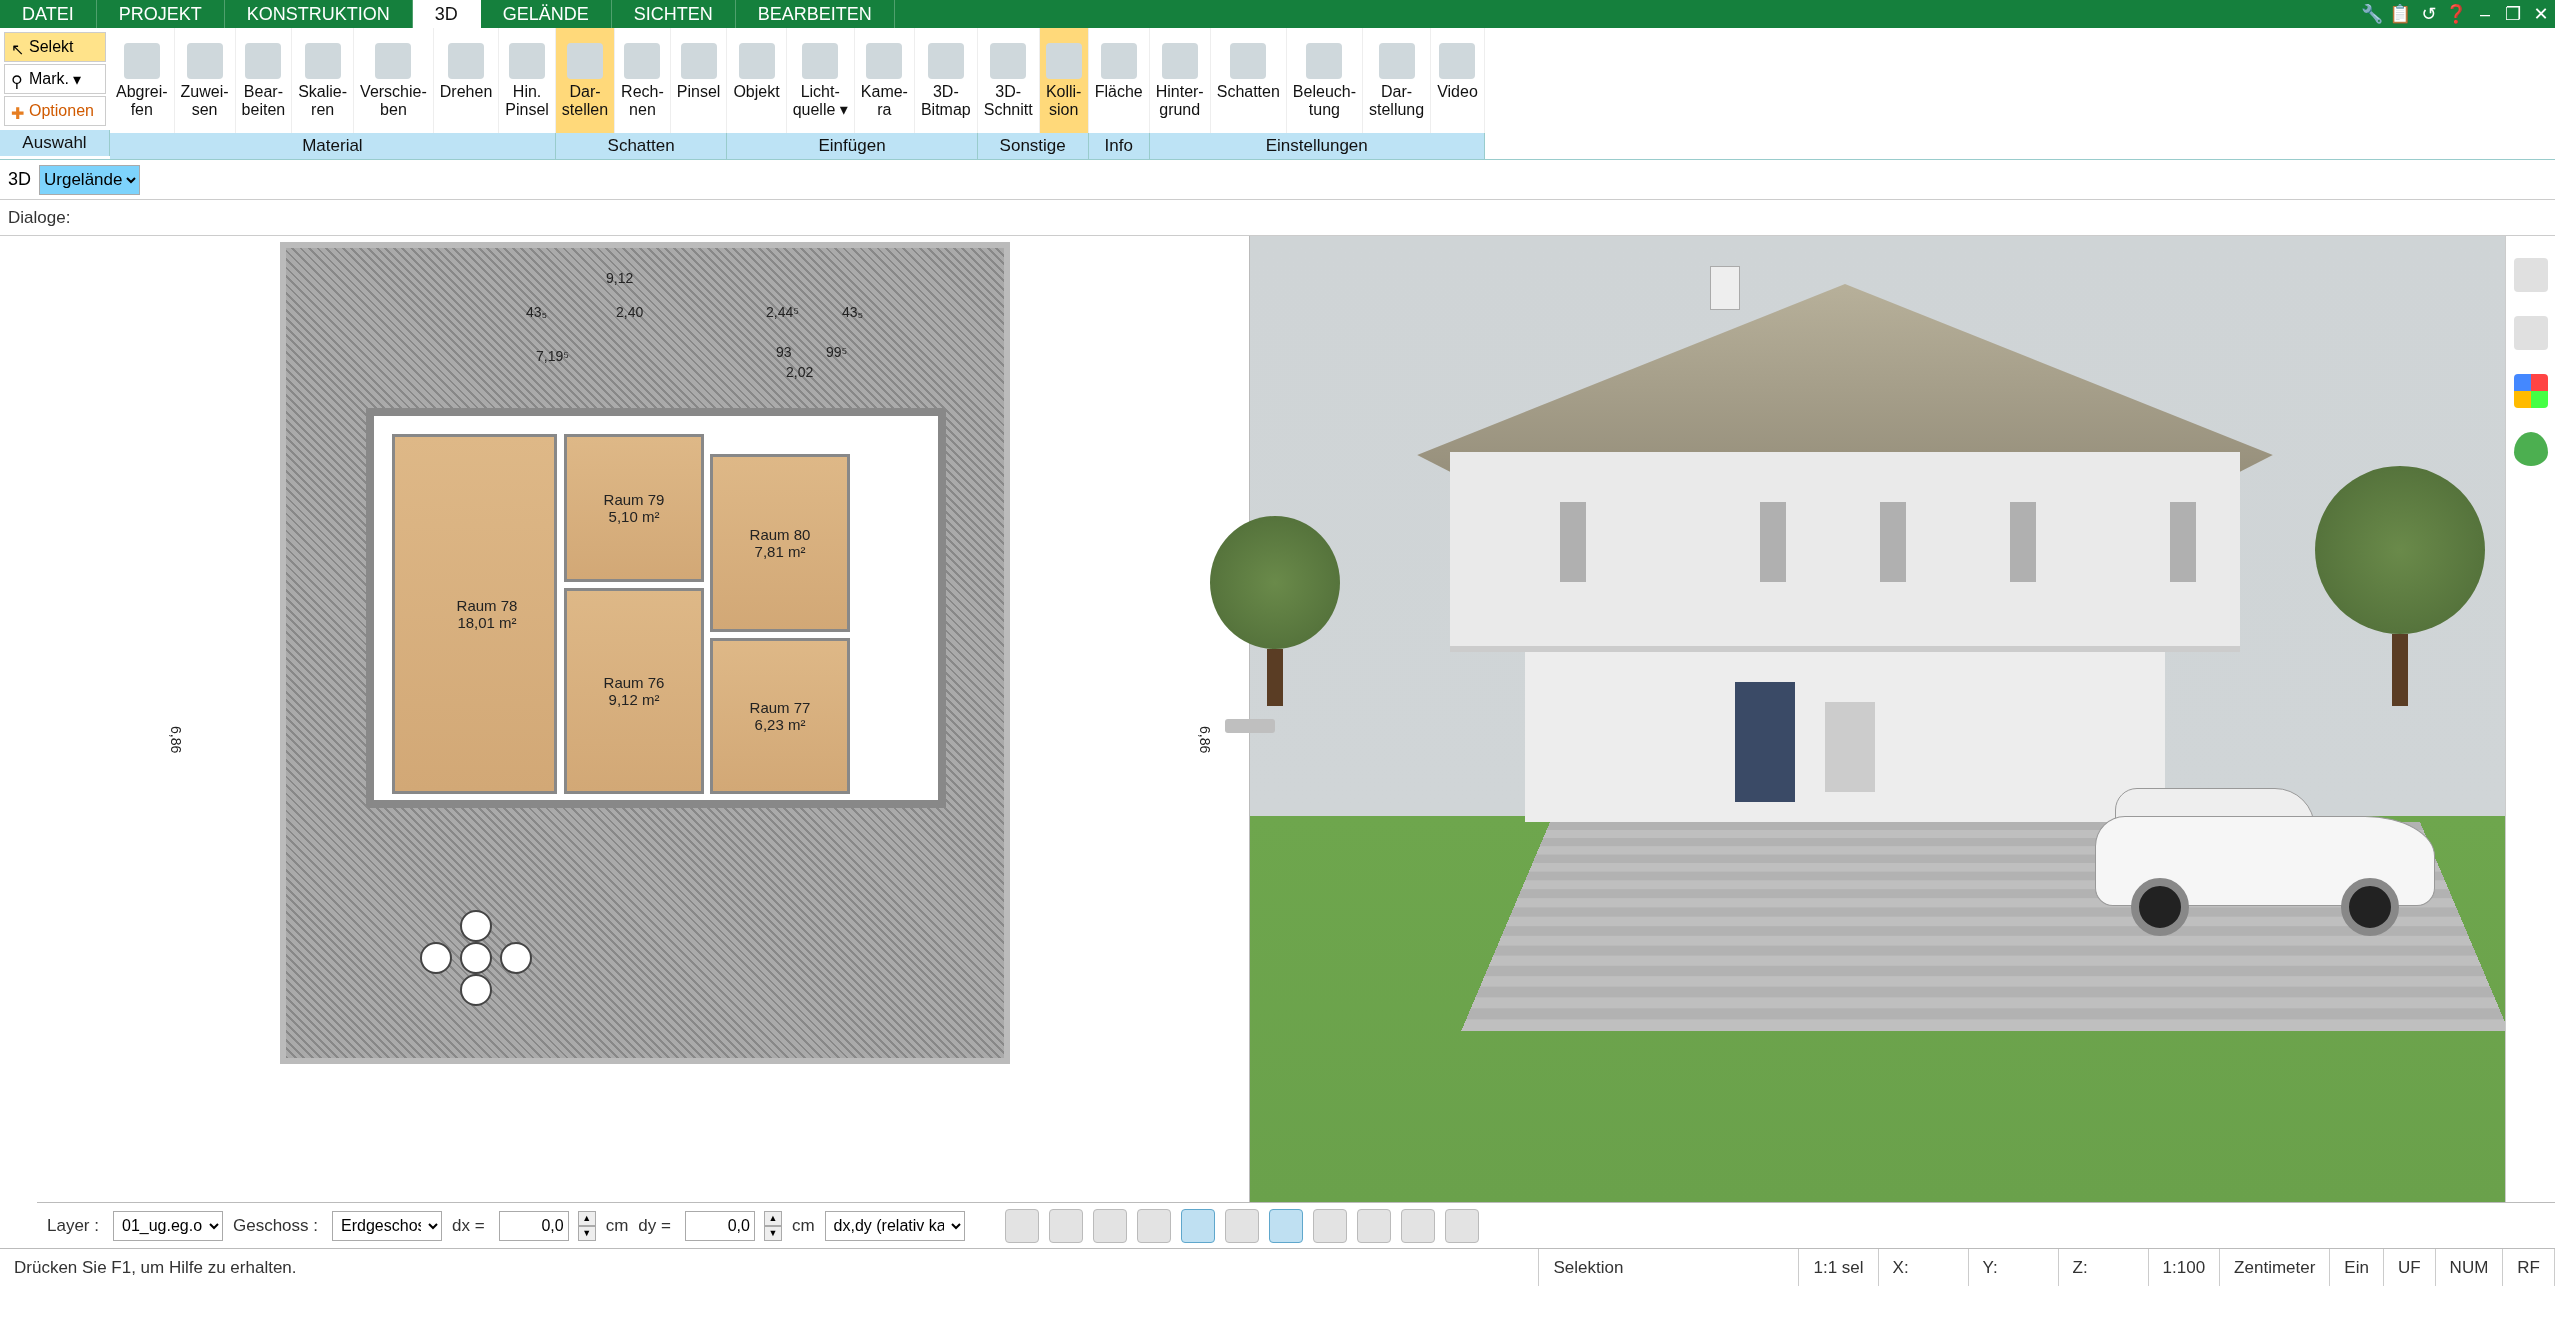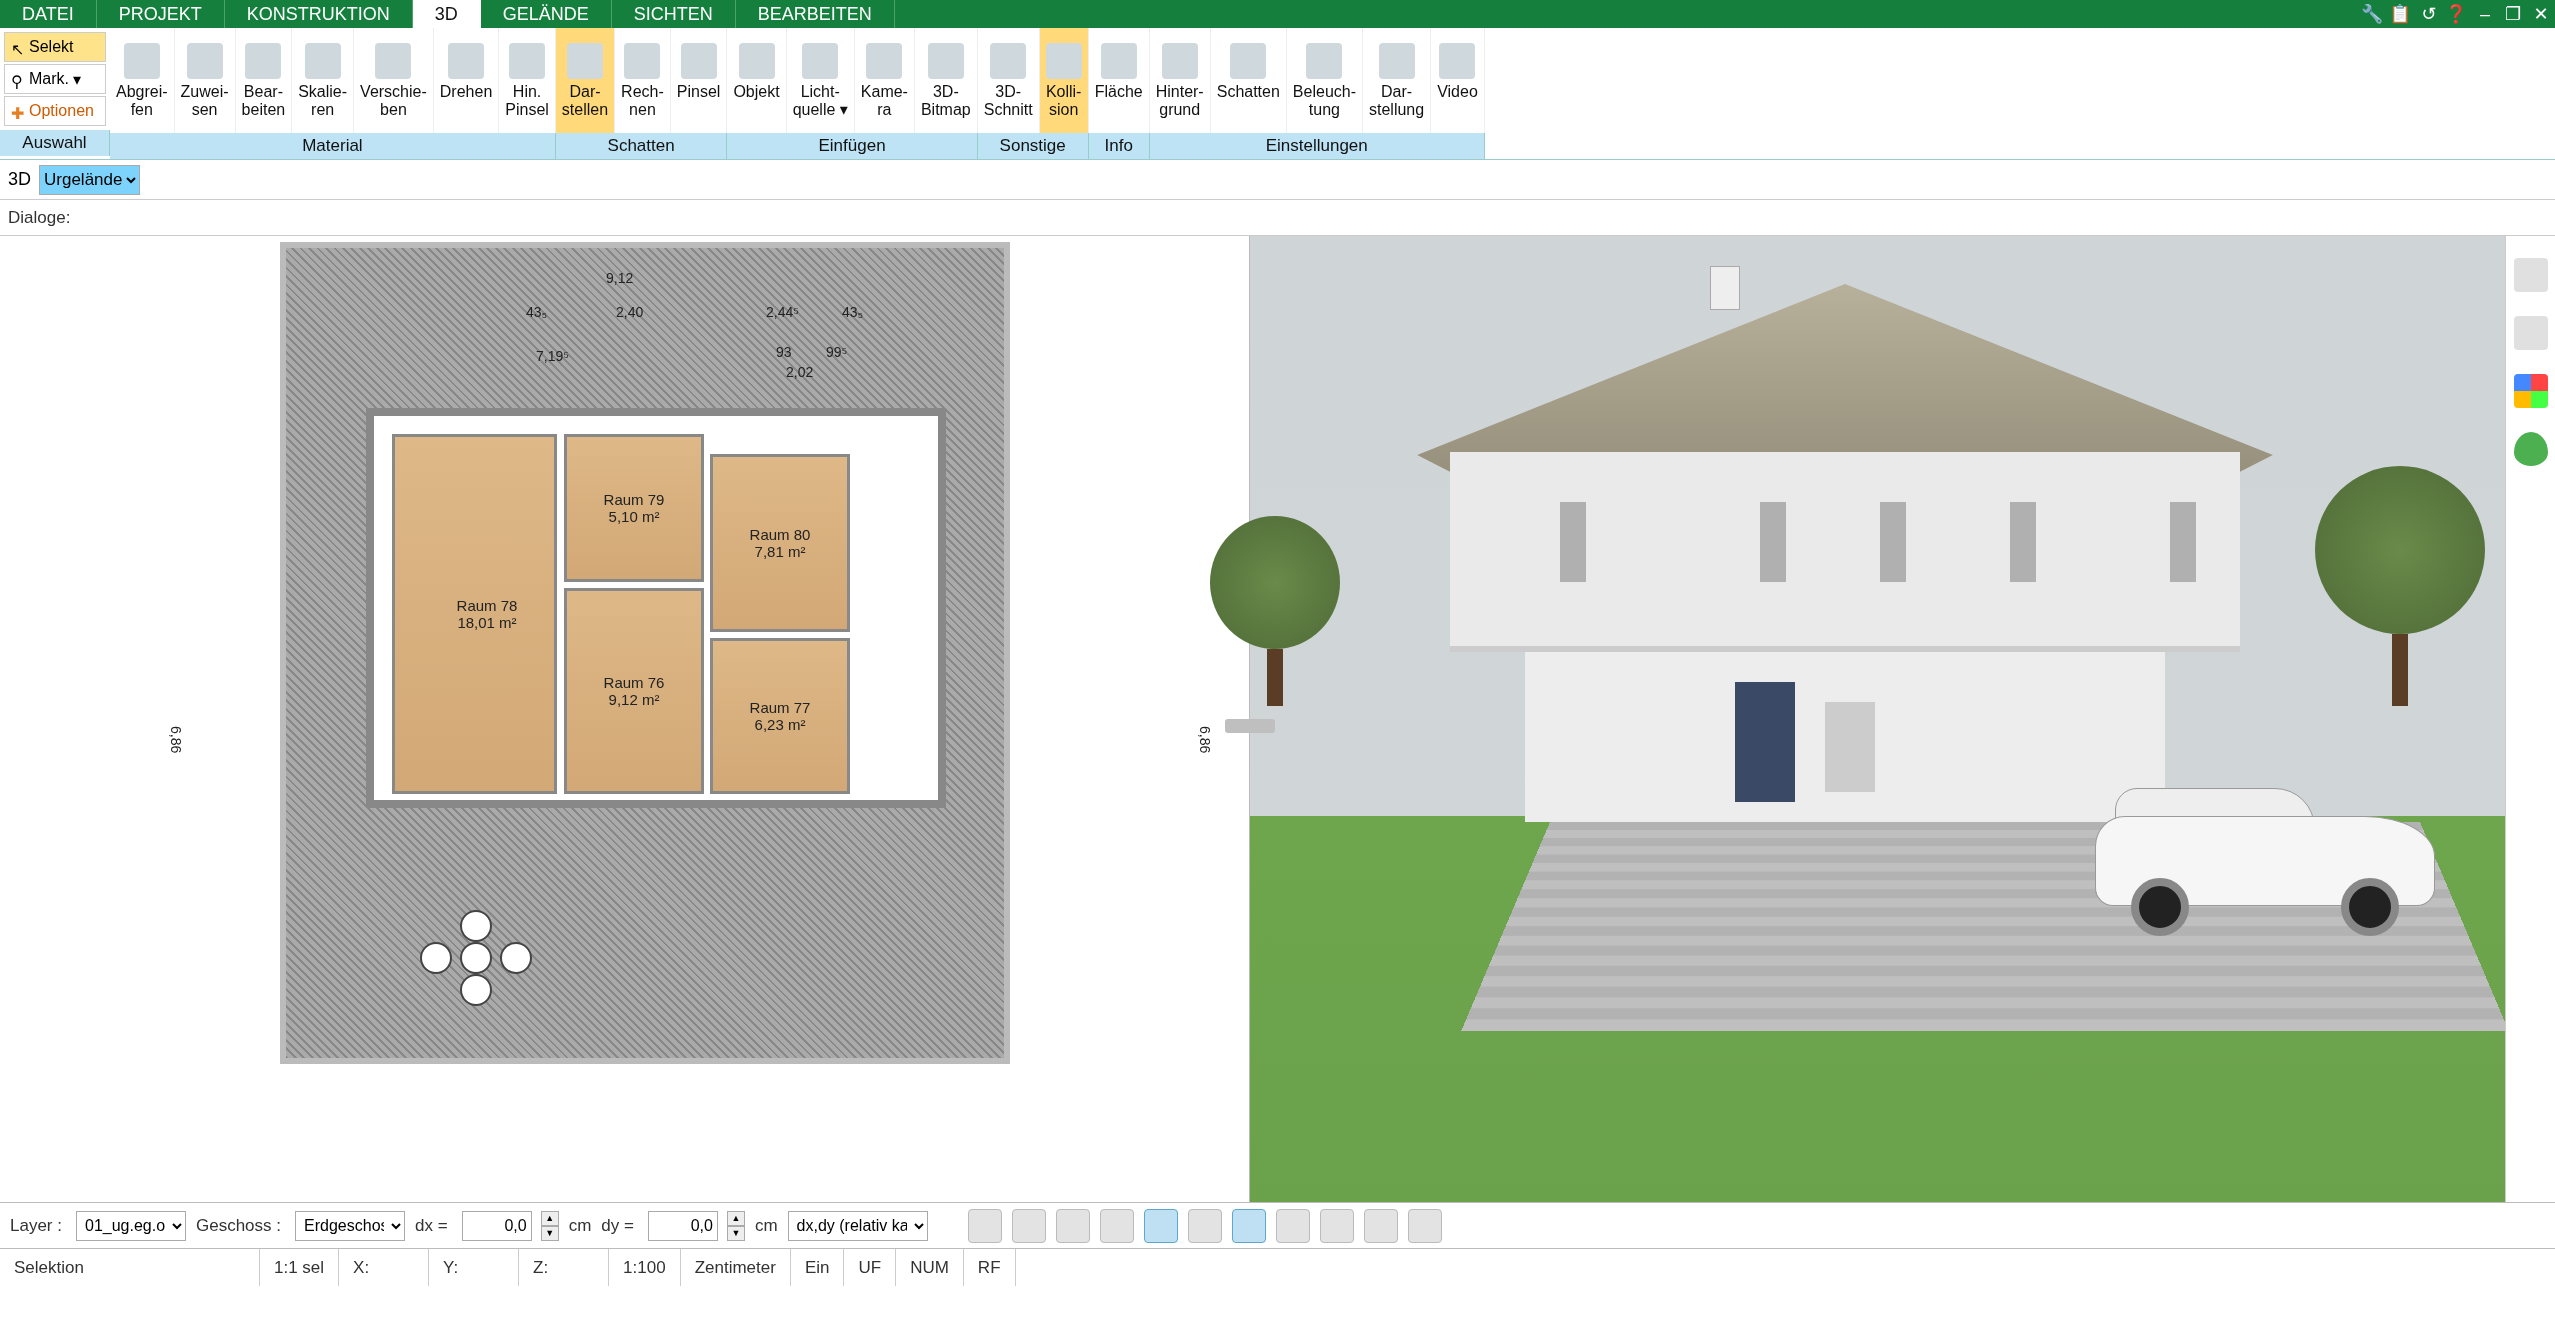--- a/index.html
+++ b/index.html
@@ -62,21 +62,21 @@
 .driveway { position:absolute; left:170px; top:538px; width:870px; height:220px; background:repeating-linear-gradient(0deg,#bfbfbf,#bfbfbf 10px,#b2b2b2 10px,#b2b2b2 20px); transform:perspective(800px) rotateX(38deg); transform-origin:top;}
 .car3d { position:absolute; right:120px; top:540px; width:340px; height:160px;}
 .car3d .body { position:absolute; left:0; top:40px; width:340px; height:90px; background:#f6f6f6; border-radius:30px 70px 18px 18px/30px 40px 18px 18px; border:1px solid #999;}
 .car3d .cab { position:absolute; left:20px; top:12px; width:200px; height:62px; background:#eee; border-radius:22px 40px 0 0; border:1px solid #999;}
 .car3d .wheel { position:absolute; bottom:0; width:58px; height:58px; background:#222; border-radius:50%; border:8px solid #888;}
 .tree3d { position:absolute; width:170px; height:240px; }
 .tree3d .fol { width:100%; height:70%; background:radial-gradient(circle,#6a8a4a,#4d6a36); border-radius:50%;}
 .tree3d .trk { width:16px; height:30%; background:#5a3d24; margin:0 auto;}
 
 
-.bbar { height:46px; border-top:1px solid #bbb; display:flex; align-items:center; gap:10px; padding:0 10px; font-size:17px; color:#333;}
+.bbar { height:46px; border-top:1px solid #bbb; display:flex; align-items:center; gap:10px; padding:0 10px; font-size:17px; color:#333;margin-left:37px;}
 .bbar label { margin-right:4px;}
 .bbar select,.bbar input { height:30px; border:1px solid #aaa; font-size:16px; padding:0 4px; background:#fff;}
 .bbar input[type=text] { width:70px; text-align:right;}
 .spin { display:inline-flex; flex-direction:column; margin-left:-1px;}
 .spin button { width:18px; height:15px; font-size:9px; line-height:1; border:1px solid #aaa; background:#eee; cursor:pointer;}
 .bbar .ticon { width:34px; height:34px; background:#e3e3e3; border:1px solid #bbb; border-radius:4px; cursor:pointer;}
 .bbar .ticon.on { background:#bfe0f2; border-color:#5fa7cc;}
 
 
 .sbar { height:38px; border-top:1px solid #bbb; display:flex; align-items:center; font-size:17px; color:#333;}
@@ -395,20 +395,21 @@
   <div class="ticon on"></div>
   <div class="ticon"></div>
   <div class="ticon on"></div>
   <div class="ticon"></div>
   <div class="ticon"></div>
   <div class="ticon"></div>
   <div class="ticon"></div>
 </div>
 
 <div class="sbar">
+  <div class="cell grow">Drücken Sie F1, um Hilfe zu erhalten.</div>
   <div class="cell" style="width:260px;">Selektion</div>
   <div class="cell">1:1 sel</div>
   <div class="cell" style="width:90px;">X:</div>
   <div class="cell" style="width:90px;">Y:</div>
   <div class="cell" style="width:90px;">Z:</div>
   <div class="cell">1:100</div>
   <div class="cell">Zentimeter</div>
   <div class="cell">Ein</div>
   <div class="cell">UF</div>
   <div class="cell">NUM</div>

